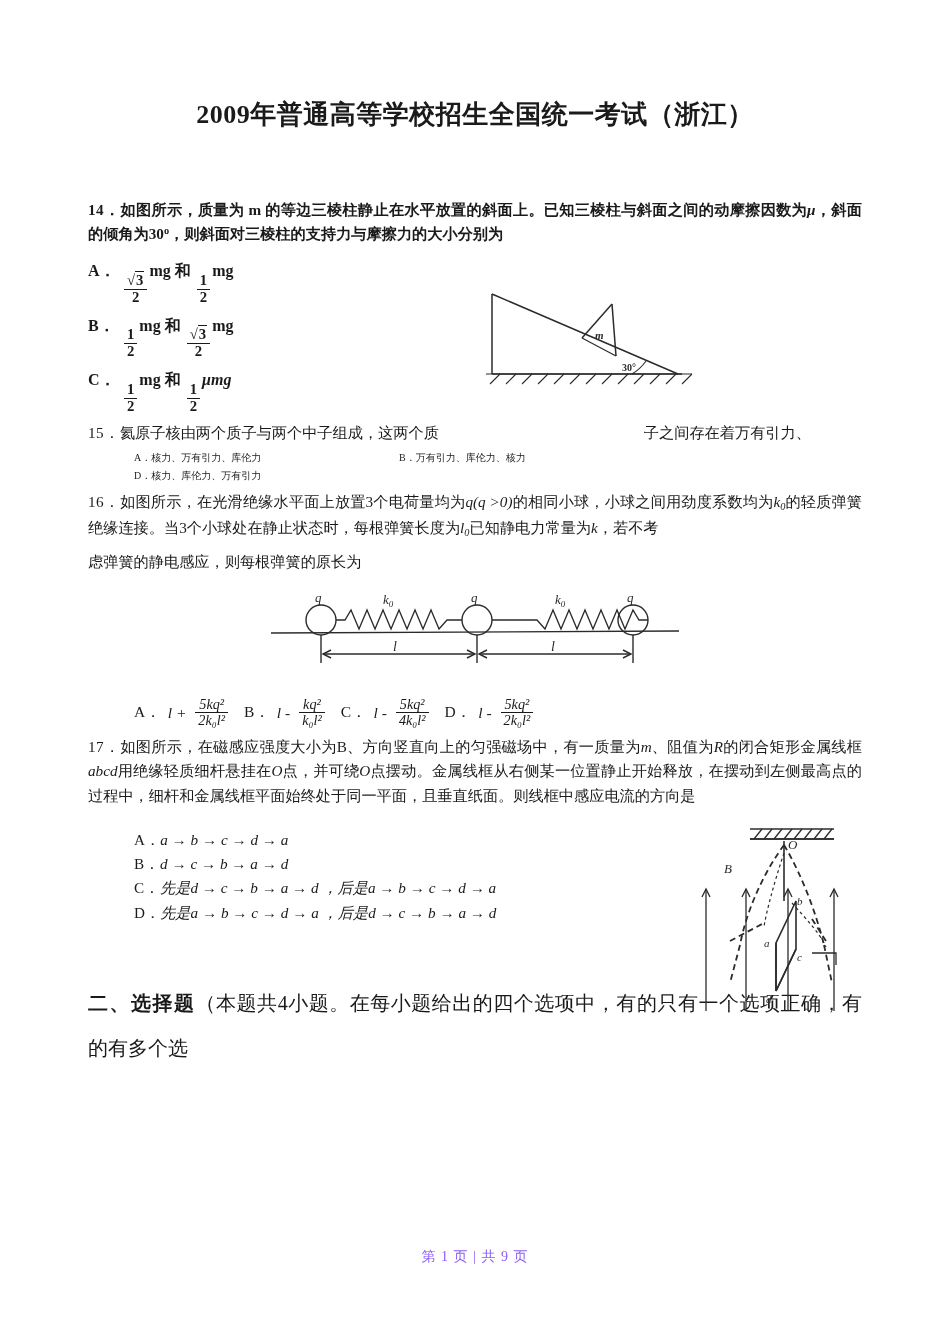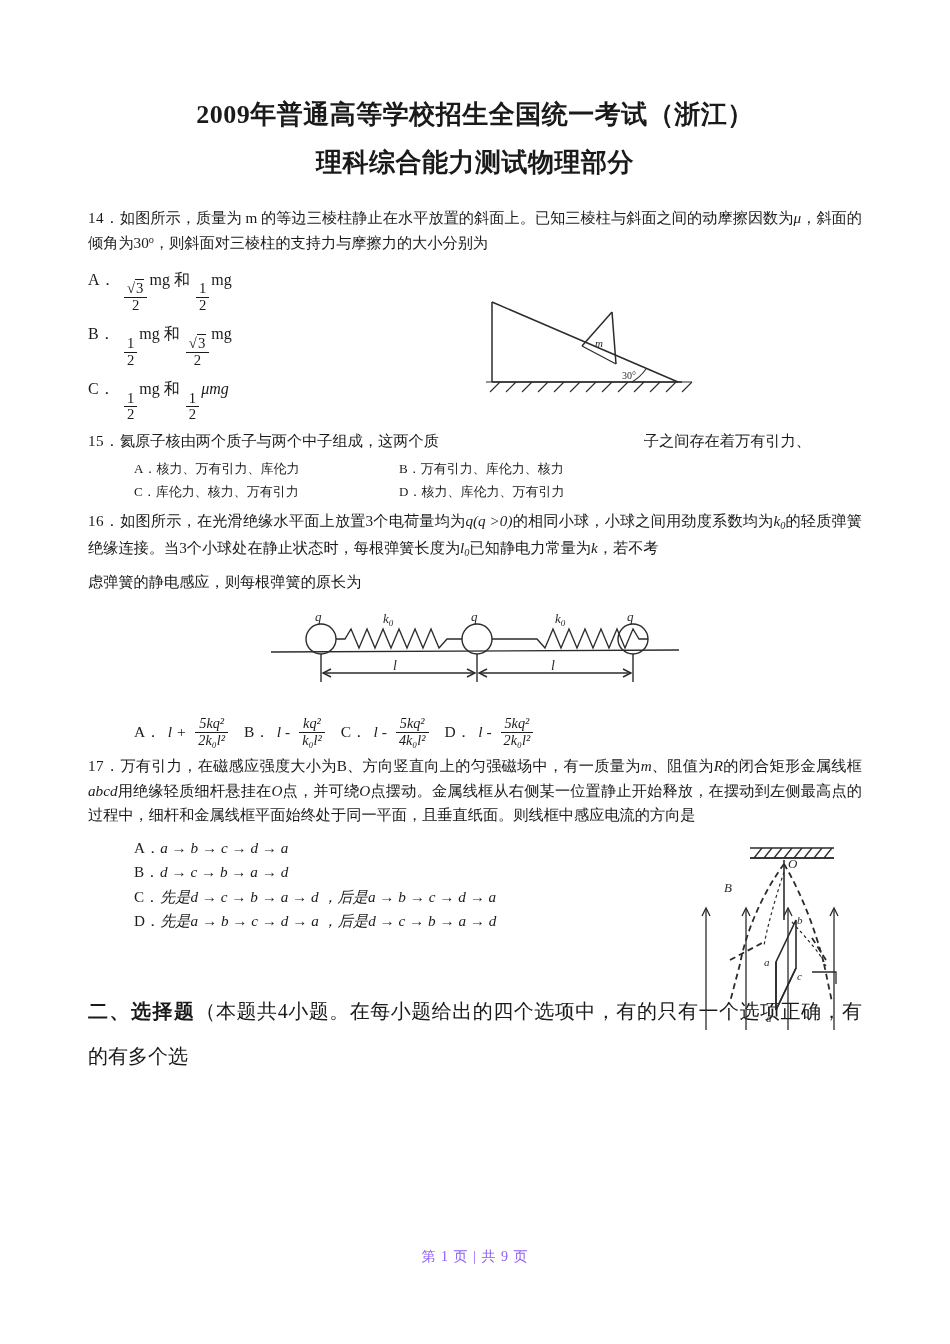--- a/index.html
+++ b/index.html
@@ -29,21 +29,21 @@
     font-size: 26px;
     font-weight: bold;
     letter-spacing: 0.5px;
     line-height: 1.45;
   }
   .title-1 { padding-top: 96px; }
   .title-2 { padding-top: 10px; }
 
   
   .qblock { margin-top: 0; position: relative; }
-  #q14 { margin-top: 25px; }
+  #q14 { margin-top: 64px; font-weight: bold; }
   #q15 { margin-top: 6px; }
   #q16 { margin-top: 6px; }
   #q17 { margin-top: 6px; }
 
   .qtext {
     font-size: 15.2px;
     line-height: 1.62;
     text-align: justify;
     text-justify: inter-character;
   }
@@ -57,21 +57,21 @@
 
   
   .opts { margin: 4px 0 0 0; }
   .opt {
     font-size: 15.2px;
     line-height: 1.6;
     padding-left: 46px;
     white-space: nowrap;
   }
   .opt .lbl { display: inline-block; min-width: 26px; }
-  .opt-row { display: flex; padding-left: 46px; font-size: 13px; line-height: 1.75; }
+  .opt-row { display: flex; padding-left: 46px; font-size: 10px; line-height: 1.75; }
   .opt-row > div:first-child { width: 265px; }
 
   
   .frac {
     display: inline-flex;
     flex-direction: column;
     vertical-align: -0.55em;
     text-align: center;
     margin: 0 2px;
     line-height: 1.08;
@@ -119,21 +119,20 @@
     color: #8b5cf6;
     letter-spacing: 1px;
   }
 </style>
 </head>
 <body>
 
 <div class="page">
 
   <div class="doc-title title-1">2009年普通高等学校招生全国统一考试（浙江）</div>
-  <div class="doc-title title-2">理科综合能力测试物理部分</div>
 
   <div class="qblock" id="q14">
     <div class="qtext">
       <span class="num">14．</span><span>如图所示，质量为 m 的等边三棱柱静止在水平放置的斜面上。已知三棱柱与斜面之间的动摩擦因数为</span><span class="ital">μ</span><span>，斜面的倾角为30</span><span class="sup">o</span><span>，则斜面对三棱柱的支持力与摩擦力的大小分别为</span>
     </div>
 
     <div class="fig" id="fig14">
       <svg width="260" height="110" viewBox="0 0 260 110">
         <g stroke="#2b2b2b" fill="none" stroke-width="1.5">
           <line x1="36" y1="12" x2="36" y2="92"></line>
@@ -213,21 +212,20 @@
   <div class="qblock" id="q15">
     <div class="qtext">
       <span class="num">15．</span><span>氦原子核由两个质子与两个中子组成，这两个质</span><span class="bigspace"></span><span>子之间存在着万有引力、</span>
     </div>
     <div class="opts">
       <div class="opt-row">
         <div><span class="lbl">A．</span><span>核力、万有引力、库伦力</span></div>
         <div><span class="lbl">B．</span><span>万有引力、库伦力、核力</span></div>
       </div>
       <div class="opt-row">
-        <div><span class="lbl">C．</span><span>库伦力、核力、万有引力</span></div>
         <div><span class="lbl">D．</span><span>核力、库伦力、万有引力</span></div>
       </div>
     </div>
   </div>
 
   <div class="qblock" id="q16">
     <div class="qtext">
       <span class="num">16．</span><span>如图所示，在光滑绝缘水平面上放置3个电荷量均为</span><span class="ital">q</span><span class="ital">(q &gt;0)</span><span>的相同小球，小球之间用劲度系数均为</span><span class="ital">k</span><span class="sub">0</span><span>的轻质弹簧绝缘连接。当3个小球处在静止状态时，每根弹簧长度为</span><span class="ital">l</span><span class="sub">0</span><span>已知静电力常量为</span><span class="ital">k</span><span>，若不考</span>
     </div>
     <div class="qtext" style="margin-top:8px;">虑弹簧的静电感应，则每根弹簧的原长为</div>
@@ -298,21 +296,21 @@
         <span class="frac">
           <span class="num-part ital">5kq²</span>
           <span class="den-part ital">2k₀l²</span>
         </span>
       </div>
     </div>
   </div>
 
   <div class="qblock" id="q17">
     <div class="qtext">
-      <span class="num">17．</span><span>万有引力，在磁感应强度大小为B、方向竖直向上的匀强磁场中，有一质量为</span><span class="ital">m</span><span>、阻值为</span><span class="ital">R</span><span>的闭合矩形金属线框</span><span class="ital">abcd</span><span>用绝缘轻质细杆悬挂在</span><span class="ital">O</span><span>点，并可绕</span><span class="ital">O</span><span>点摆动。金属线框从右侧某一位置静止开始释放，在摆动到左侧最高点的过程中，细杆和金属线框平面始终处于同一平面，且垂直纸面。则线框中感应电流的方向是</span>
+      <span class="num">17．</span><span>如图所示，在磁感应强度大小为B、方向竖直向上的匀强磁场中，有一质量为</span><span class="ital">m</span><span>、阻值为</span><span class="ital">R</span><span>的闭合矩形金属线框</span><span class="ital">abcd</span><span>用绝缘轻质细杆悬挂在</span><span class="ital">O</span><span>点，并可绕</span><span class="ital">O</span><span>点摆动。金属线框从右侧某一位置静止开始释放，在摆动到左侧最高点的过程中，细杆和金属线框平面始终处于同一平面，且垂直纸面。则线框中感应电流的方向是</span>
     </div>
 
     <div class="fig" id="fig17">
       <svg width="200" height="195" viewBox="0 0 200 195">
 
         <g stroke="#2b2b2b" stroke-width="1.3" fill="none">
           <line x1="66" y1="16" x2="150" y2="16"></line>
           <line x1="66" y1="16" x2="150" y2="16"></line>
           <line x1="70" y1="16" x2="78" y2="6"></line>
           <line x1="80" y1="16" x2="88" y2="6"></line>
@@ -362,21 +360,21 @@
 
         <text x="104" y="26" font-size="13" font-style="italic" font-family="Liberation Serif, serif" fill="#2b2b2b">O</text>
         <text x="40" y="50" font-size="13" font-style="italic" font-family="Liberation Serif, serif" fill="#2b2b2b">B</text>
         <text x="80" y="124" font-size="11" font-style="italic" font-family="Liberation Serif, serif" fill="#2b2b2b">a</text>
         <text x="113" y="82" font-size="11" font-style="italic" font-family="Liberation Serif, serif" fill="#2b2b2b">b</text>
         <text x="113" y="138" font-size="11" font-style="italic" font-family="Liberation Serif, serif" fill="#2b2b2b">c</text>
         <text x="82" y="180" font-size="11" font-style="italic" font-family="Liberation Serif, serif" fill="#2b2b2b">d</text>
       </svg>
     </div>
 
-    <div class="opts" style="margin-top:8px;">
+    <div class="opts" style="margin-top:19px;">
       <div class="opt"><span class="lbl">A．</span><span class="ital">a → b → c → d → a</span></div>
       <div class="opt"><span class="lbl">B．</span><span class="ital">d → c → b → a → d</span></div>
       <div class="opt"><span class="lbl">C．</span><span class="ital">先是d → c → b → a → d ，后是a → b → c → d → a</span></div>
       <div class="opt"><span class="lbl">D．</span><span class="ital">先是a → b → c → d → a ，后是d → c → b → a → d</span></div>
     </div>
   </div>
 
   <div class="sec-head">
     <span class="big">二、选择题</span><span class="paren">（</span><span class="small">本题共4小题。在每小题给出的四个选项中，有的只有一个选项正确，有的有多个选</span>
   </div>

